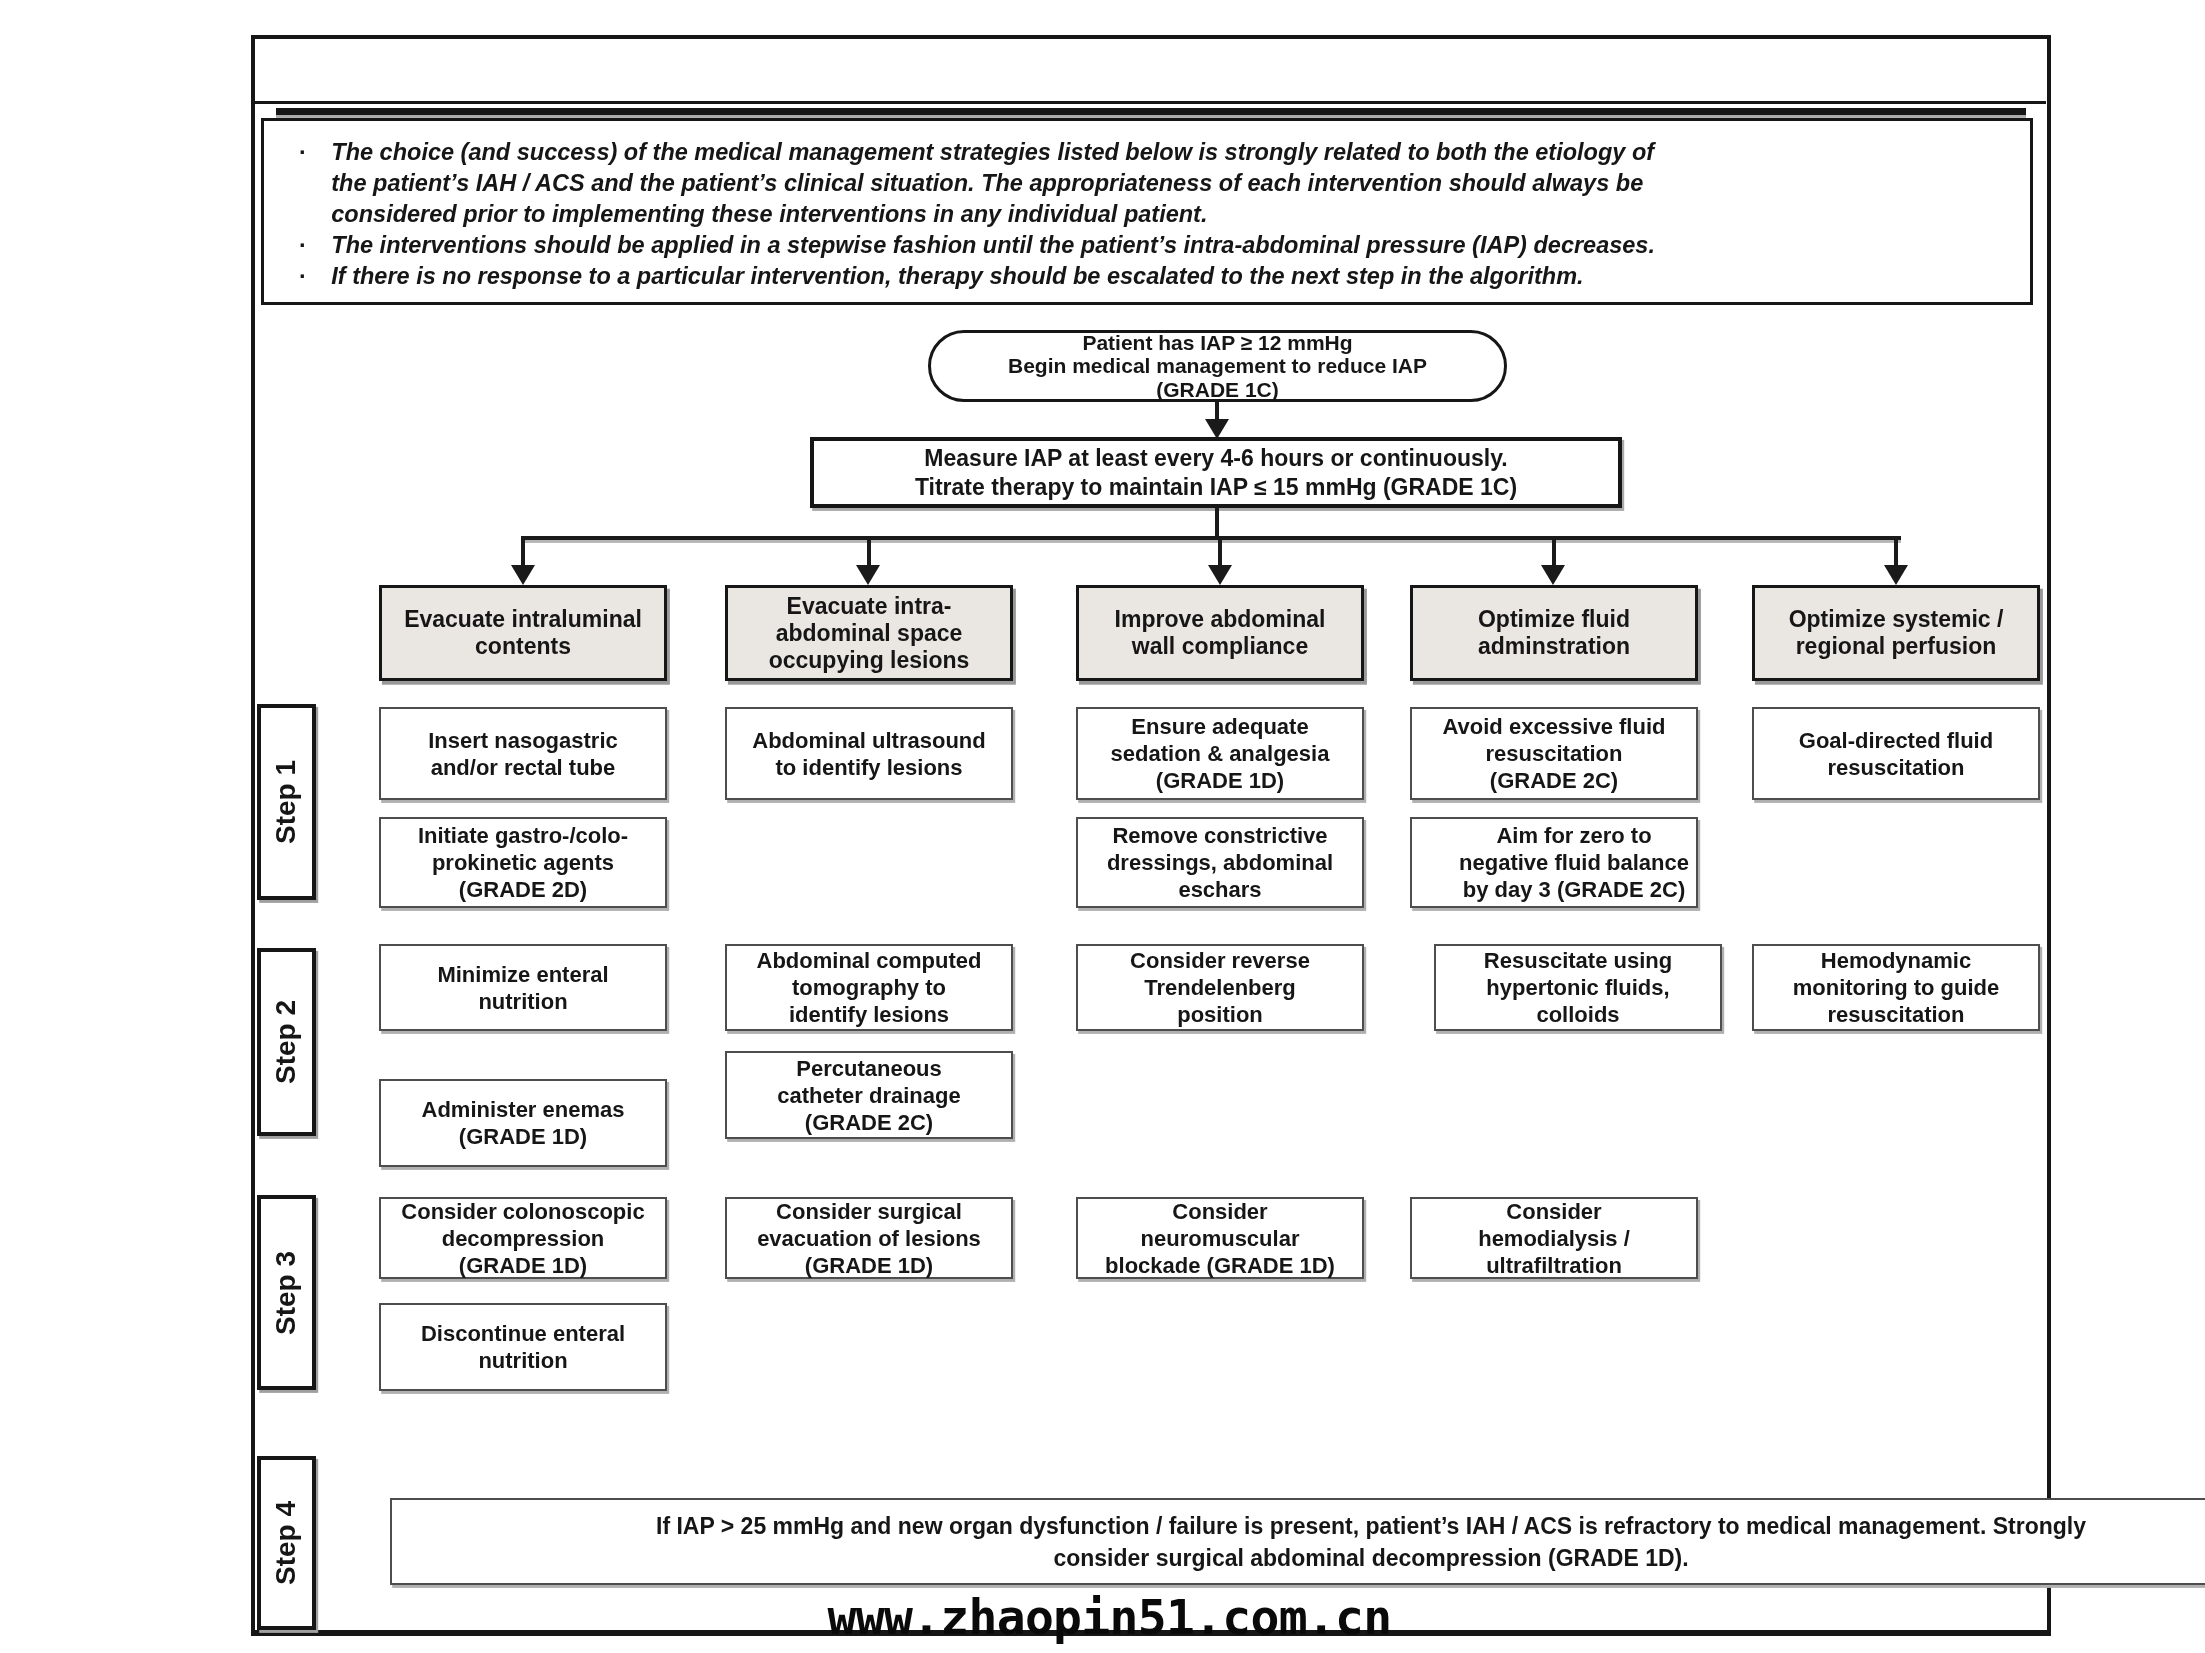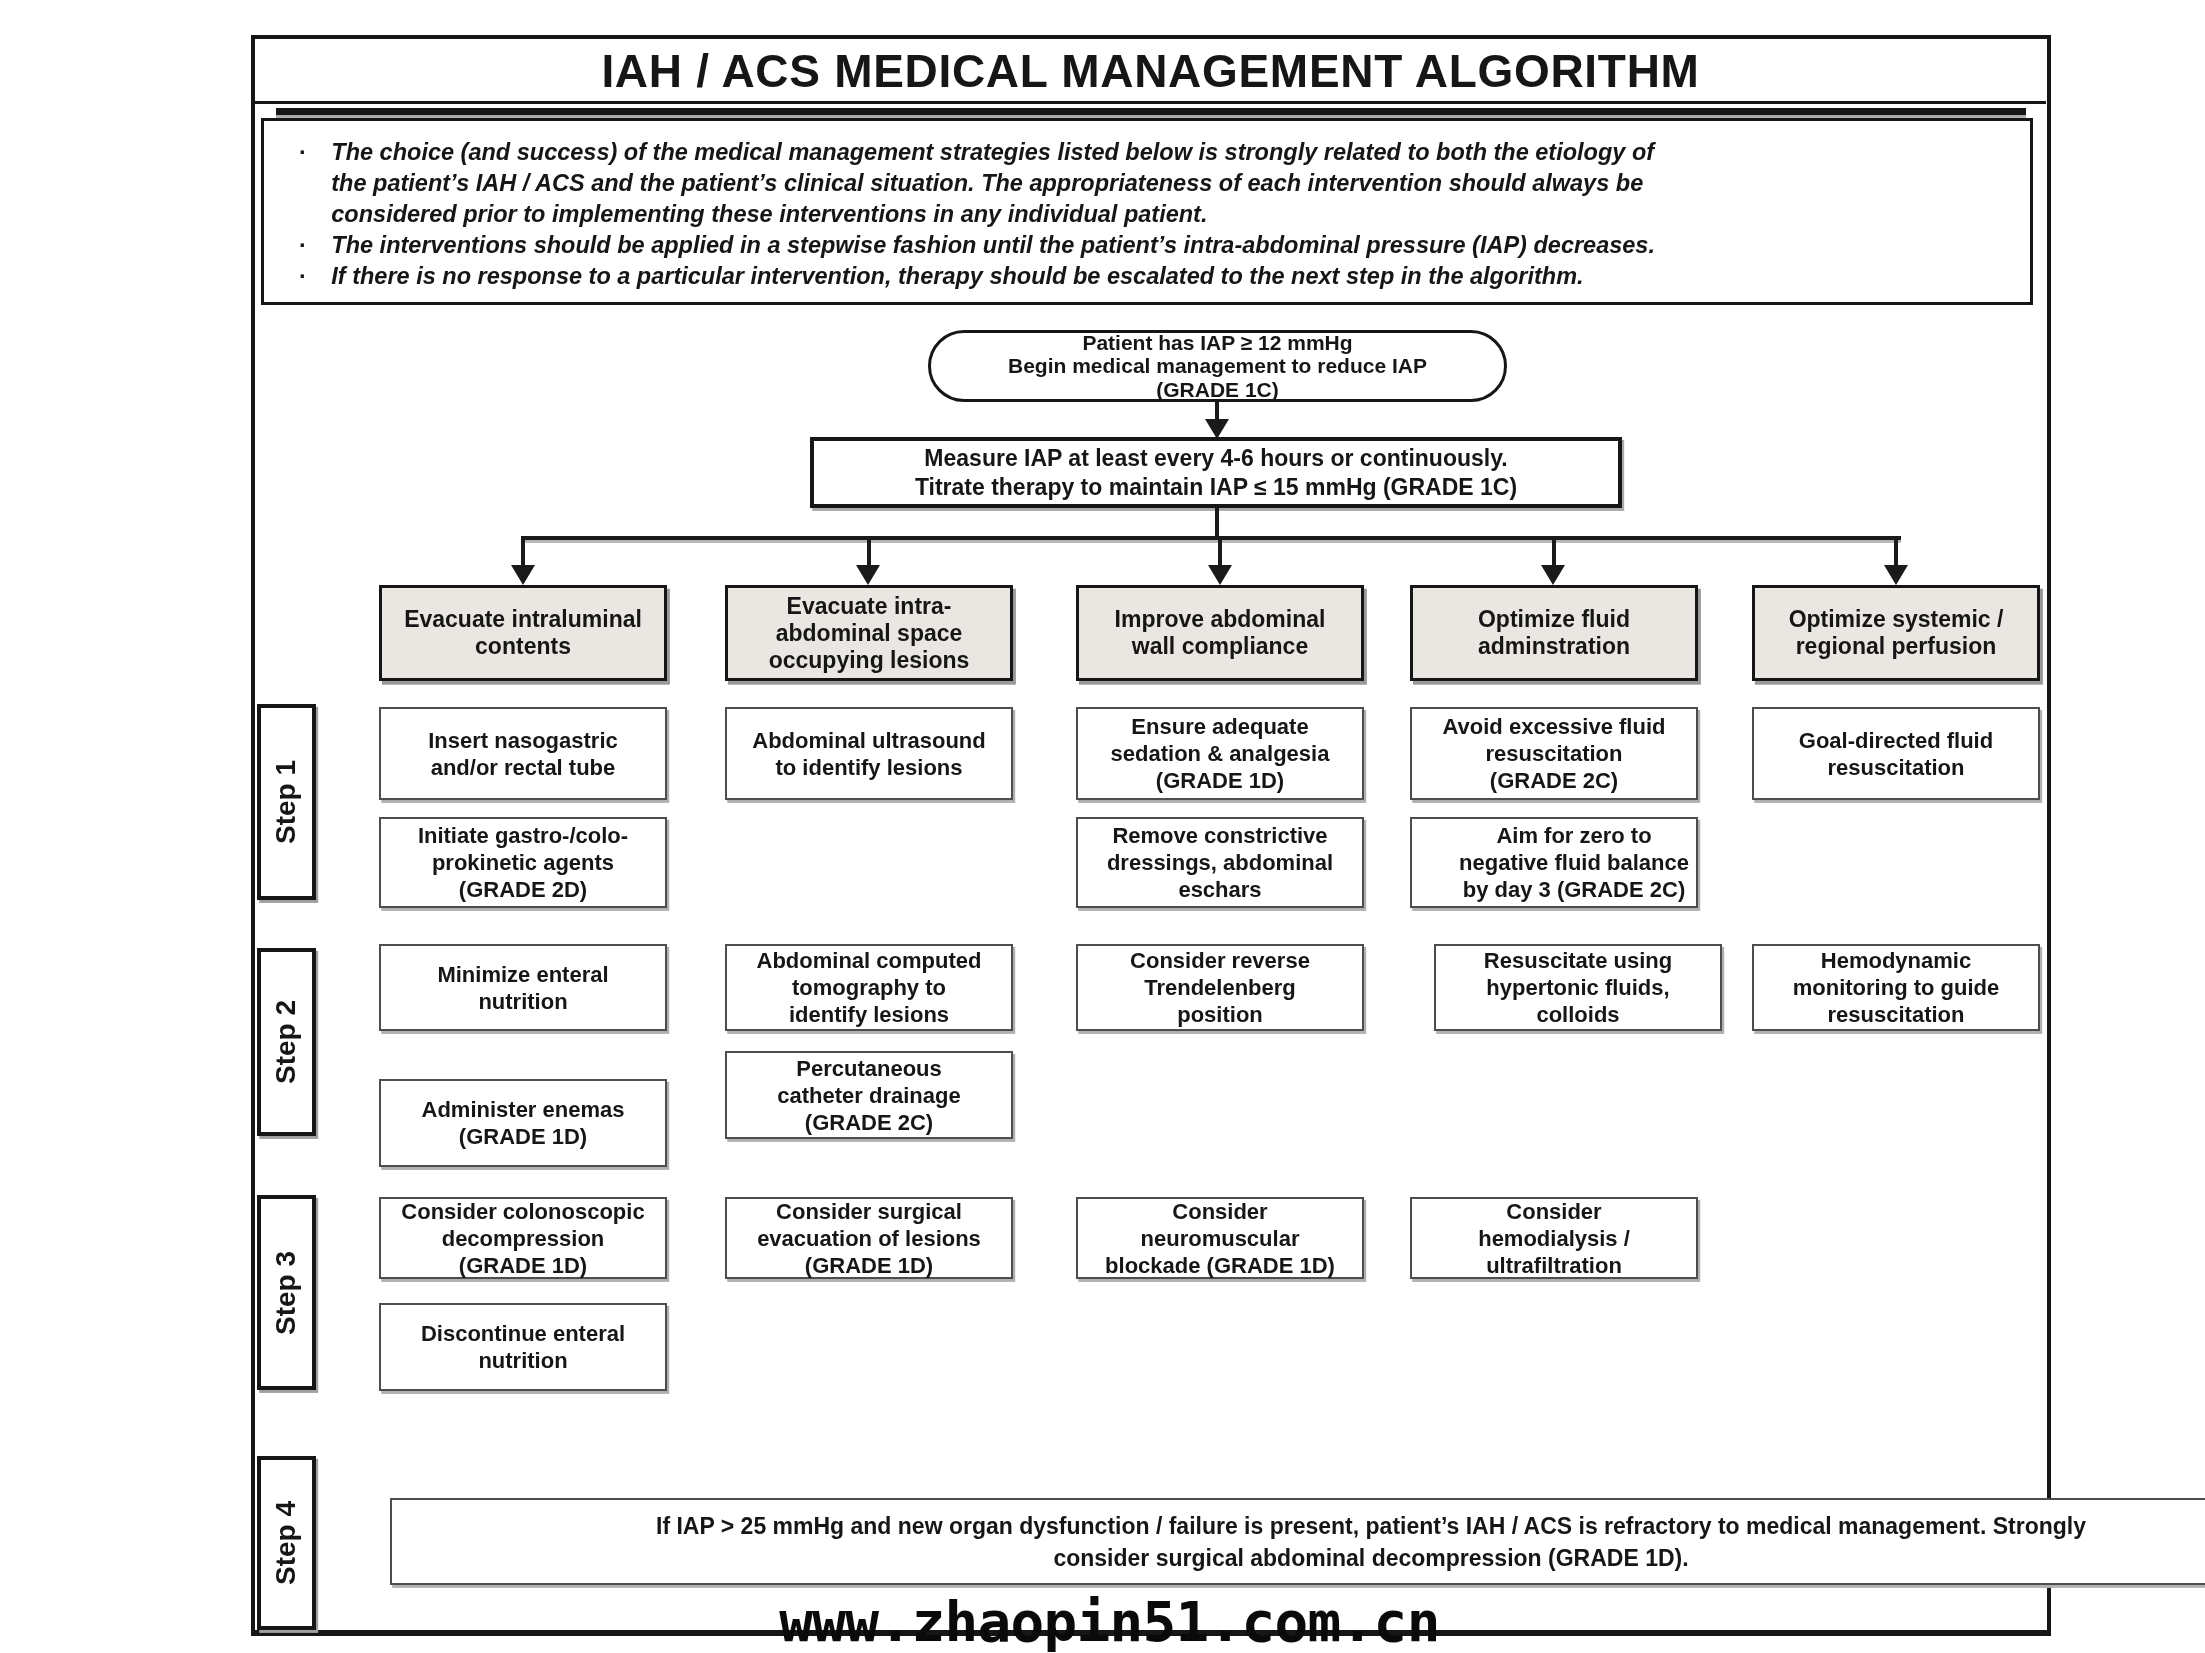--- a/index.html
+++ b/index.html
@@ -50,30 +50,29 @@
               display:flex;align-items:center;justify-content:center;}
   .step-label span{transform:rotate(-90deg);white-space:nowrap;font-size:28px;font-weight:bold;}
 
   
   #step4-box{left:390px;top:1498px;width:1962px;height:87px;border:2.2px solid #4d4d4d;background:#fff;box-shadow:2.2px 2.9px 0 #b0b0b0;
              display:flex;align-items:center;justify-content:center;text-align:center;
              font-size:23px;font-weight:bold;line-height:32px;}
 
   
   #watermark{left:742px;top:1589px;width:735px;text-align:center;z-index:6;
-             font-family:"DejaVu Sans Mono",monospace;font-weight:bold;font-size:56px;letter-spacing:-0.7px;color:#0a0a0a;}
+             font-family:"DejaVu Sans Mono",monospace;font-weight:bold;font-size:48px;letter-spacing:-0.7px;color:#0a0a0a;}
 </style>
 </head>
 <body>
 
 <div id="page">
 
   <div id="frame" class="abs"></div>
 
-  <div id="title" class="abs">IAH / ACS MEDICAL MANAGEMENT ALGORITHM</div>
   <div id="title-underline" class="abs"></div>
   <div id="title-rule" class="abs"></div>
 
   <div id="intro" class="abs">
     <div class="bullet-row">
       <span class="bullet-dot">·</span>
       <span class="bullet-text ml">The choice (and success) of the medical management strategies listed below is strongly related to both the etiology of
 the patient’s IAH / ACS and the patient’s clinical situation. The appropriateness of each intervention should always be
 considered prior to implementing these interventions in any individual patient.</span>
     </div>

